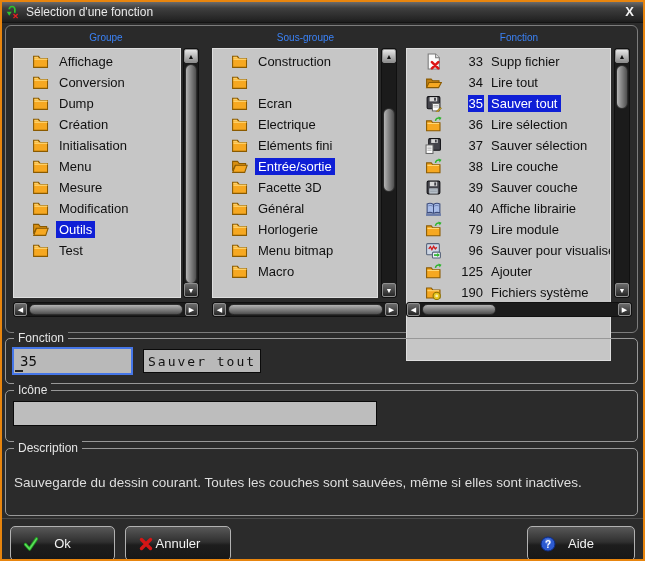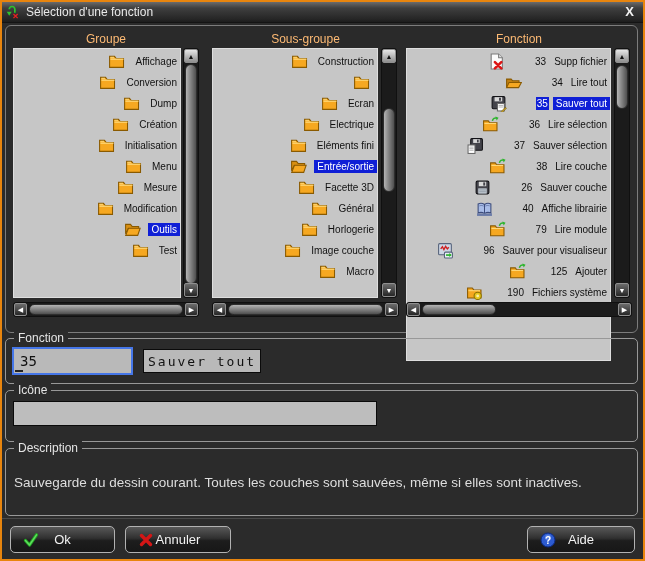--- a/index.html
+++ b/index.html
@@ -22,33 +22,33 @@
   .title-text{color:#e9e9e9;font-size:12px;}
   .close-btn{
     position:absolute;right:9px;top:2px;color:#f2f2f2;
     font-size:13px;font-weight:bold;cursor:default;
   }
   
   .lists-panel{
     position:absolute;left:3px;top:23px;width:633px;height:308px;
     border:1px solid #7c7c7c;border-radius:6px;background:#2a2a2a;
   }
-  .col-header{position:absolute;color:#fdba74;font-size:12px;text-align:center;}
+  .col-header{position:absolute;color:#3b82f6;font-size:10px;text-align:center;}
   #hdr-g{left:11px;top:30px;width:186px;}
   #hdr-sg{left:210px;top:30px;width:187px;}
   #hdr-f{left:404px;top:30px;width:226px;}
   .listbox{
     position:absolute;background:#c6c6c6;border:1px solid #dedede;
     overflow:hidden;padding-top:2px;
   }
   #list-g{left:11px;top:46px;width:168px;height:250px;}
   #list-sg{left:210px;top:46px;width:166px;height:250px;}
   #list-f{left:404px;top:46px;width:205px;height:313px;}
-  .row{display:flex;align-items:center;height:21px;padding-left:6px;
-       font-size:10px;color:#101010;white-space:nowrap;justify-content:flex-end;}
+  .row{display:flex;align-items:center;height:21px;padding-left:18px;
+       font-size:13px;color:#101010;white-space:nowrap;}
   .icn{width:17px;height:17px;margin-right:7px;flex:0 0 17px;display:inline-flex;}
   .icn svg{width:17px;height:17px;}
   #list-f .icn{margin-right:1px;}
   .num{width:41px;text-align:right;flex:0 0 41px;}
   .num span{padding:1px 1px;}
   #list-f .lbl{margin-left:4px;}
   .lbl{padding:1px 3px;}
   .sel{background:var(--sel,#0f1fd6);color:#fff;}
   
   .scroll-v{position:absolute;width:16px;height:250px;background:#1b1b1b;
@@ -83,21 +83,21 @@
   .caret{position:absolute;left:9px;top:31px;width:8px;height:2px;background:#222;}
   .name-field{position:absolute;left:137px;top:10px;width:118px;height:24px;
     background:#b9b9b9;border:1px solid #0a0a0a;color:#111;font-size:13px;
     letter-spacing:2px;display:flex;align-items:center;padding-left:4px;}
   .icone-input{position:absolute;left:7px;top:10px;width:364px;height:25px;
     background:#bdbdbd;border:1px solid #0a0a0a;outline:none;padding:0 4px;
     font-size:13px;color:#111;}
   .desc-text{position:absolute;left:8px;top:26px;width:610px;color:#dedede;font-size:13.5px;}
   
   .footer{position:absolute;left:0;top:516px;width:641px;height:41px;border-top:1px solid #4a4a4a;}
-  .btn{position:absolute;top:7px;height:27px;border:1px solid #b2b2b2;border-radius:5px;
+  .btn{position:absolute;top:7px;height:35px;border:1px solid #b2b2b2;border-radius:5px;
        background:linear-gradient(#585858 0%,#303030 45%,#1d1d1d 55%,#171717 100%);
        color:#f2f2f2;font-size:13px;display:flex;align-items:center;justify-content:center;}
   #btn-ok{left:8px;width:105px;} #btn-annuler{left:123px;width:106px;} #btn-aide{left:525px;width:108px;}
   .btn .bicon{position:absolute;left:12px;width:16px;height:16px;display:inline-flex;}
   .bicon svg{width:16px;height:16px;}
 </style>
 </head>
 <body>
 
 <div class="window">
@@ -311,21 +311,21 @@
         <span class="lbl">Horlogerie</span>
       </div>
       <div class="row">
         <span class="icn">
           <svg viewBox="0 0 16 16">
             <path d="M1.5 3.2h4.6l1.5 1.9h7v8.4H1.5z" fill="#f6a821" stroke="#8a5a00" stroke-width="1"></path>
             <path d="M2.3 5.8h12.3" stroke="#ffd97a" stroke-width="1.2"></path>
             <path d="M2.2 4h3.5" stroke="#ffd97a" stroke-width="1"></path>
           </svg>
         </span>
-        <span class="lbl">Image couche</span>
+        <span class="lbl">Menu bitmap</span>
       </div>
       <div class="row">
         <span class="icn">
           <svg viewBox="0 0 16 16">
             <path d="M1.5 3.2h4.6l1.5 1.9h7v8.4H1.5z" fill="#f6a821" stroke="#8a5a00" stroke-width="1"></path>
             <path d="M2.3 5.8h12.3" stroke="#ffd97a" stroke-width="1.2"></path>
             <path d="M2.2 4h3.5" stroke="#ffd97a" stroke-width="1"></path>
           </svg>
         </span>
         <span class="lbl">Macro</span>
@@ -407,21 +407,21 @@
       <div class="row">
         <span class="icn">
           <svg viewBox="0 0 16 16">
             <rect x="2" y="2" width="12" height="12" rx="1.2" fill="#43434a" stroke="#121216"></rect>
             <rect x="4.5" y="2.6" width="7" height="4.2" fill="#d8d8d8"></rect>
             <rect x="8.7" y="3.2" width="1.8" height="3" fill="#43434a"></rect>
             <rect x="4" y="8.8" width="8" height="5" fill="#c3cbd3"></rect>
             <path d="M4.8 10.3h6.4M4.8 12h6.4" stroke="#8a949e" stroke-width=".8"></path>
           </svg>
         </span>
-        <span class="num"><span>26</span></span>
+        <span class="num"><span>39</span></span>
         <span class="lbl">Sauver couche</span>
       </div>
       <div class="row">
         <span class="icn">
           <svg viewBox="0 0 16 16">
             <path d="M8 4.2C6.2 2.9 3.6 2.9 2 3.7v8.6c1.6-.8 4.2-.8 6 .5 1.8-1.3 4.4-1.3 6-.5V3.7c-1.6-.8-4.2-.8-6 .5z" fill="#a8bce8" stroke="#3c4c7c"></path>
             <path d="M8 4.2v8.6" stroke="#3c4c7c"></path>
             <path d="M3.2 5.5c1.4-.5 2.8-.4 4 .2M8.8 5.7c1.2-.6 2.6-.7 4-.2" stroke="#5c6fa0" stroke-width=".8" fill="none"></path>
             <rect x="1" y="12.6" width="14" height="2.4" fill="#6a7ba8"></rect>
           </svg>

